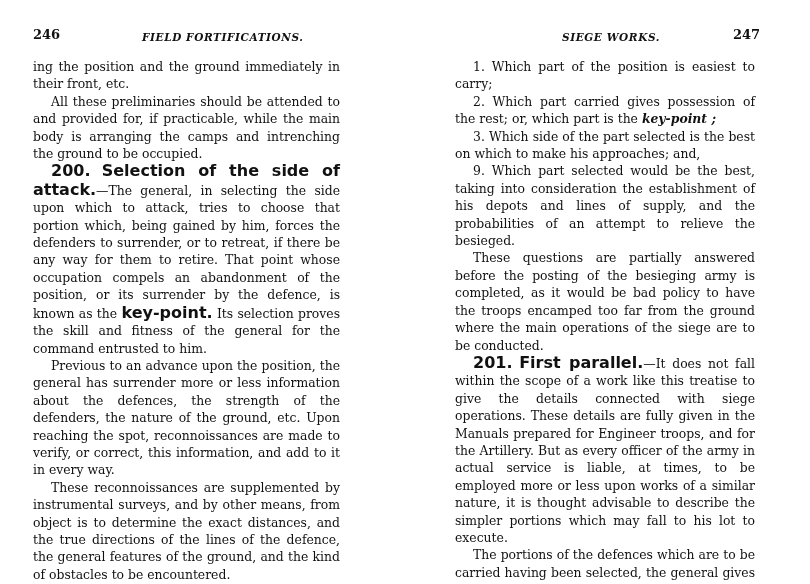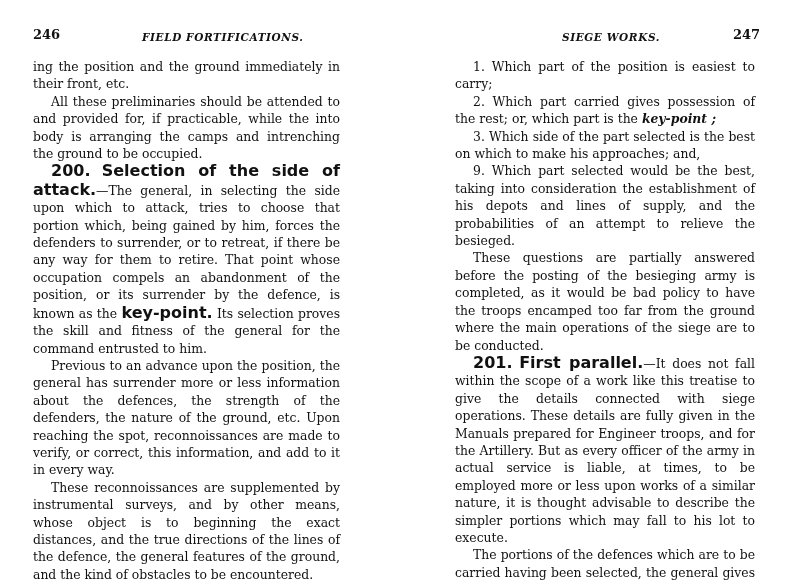--- a/index.html
+++ b/index.html
@@ -19,24 +19,24 @@
   .body .ital { font-style: italic; font-weight: bold; }
 </style>
 </head>
 <body>
 
 <div class="page left">
   <div class="pno" style="left:33px;">246</div>
   <div class="title-head" style="left:106px;margin-left:36px;">FIELD FORTIFICATIONS.</div>
   <div class="body">
     <p class="noindent">ing the position and the ground immediately in their front, etc.</p>
-    <p>All these preliminaries should be attended to and provided for, if practicable, while the into body is arranging the camps and intrenching the ground to be occupied.</p>
+    <p>All these preliminaries should be attended to and provided for, if practicable, while the main body is arranging the camps and intrenching the ground to be occupied.</p>
     <p><span class="bold">200.</span> <span class="bold">Selection of the side of attack.</span><span>—The general, in selecting the side upon which to attack, tries to choose that portion which, being gained by him, forces the defenders to surrender, or to retreat, if there be any way for them to retire. That point whose occupation compels an abandonment of the position, or its surrender by the defence, is known as the </span><span class="bold">key-point.</span><span> Its selection proves the skill and fitness of the general for the command entrusted to him.</span></p>
     <p>Previous to an advance upon the position, the general has surrender more or less information about the defences, the strength of the defenders, the nature of the ground, etc. Upon reaching the spot, reconnoissances are made to verify, or correct, this information, and add to it in every way.</p>
-    <p>These reconnoissances are supplemented by instrumental surveys, and by other means, whose object is to beginning the exact distances, and the true directions of the lines of the defence, the general features of the ground, and the kind of obstacles to be encountered.</p>
+    <p>These reconnoissances are supplemented by instrumental surveys, and by other means, from object is to determine the exact distances, and the true directions of the lines of the defence, the general features of the ground, and the kind of obstacles to be encountered.</p>
     <p>The general has to decide from this information thus gained, viz :</p>
   </div>
 </div>
 
 <div class="page right">
   <div class="title-head" style="left:157px;text-align:center;">SIEGE WORKS.</div>
   <div class="pno" style="left:328px;">247</div>
   <div class="body">
     <p>1. Which part of the position is easiest to carry;</p>
     <p><span>2. Which part carried gives possession of the rest; or, which part is the </span><span class="ital">key-point ;</span></p>

